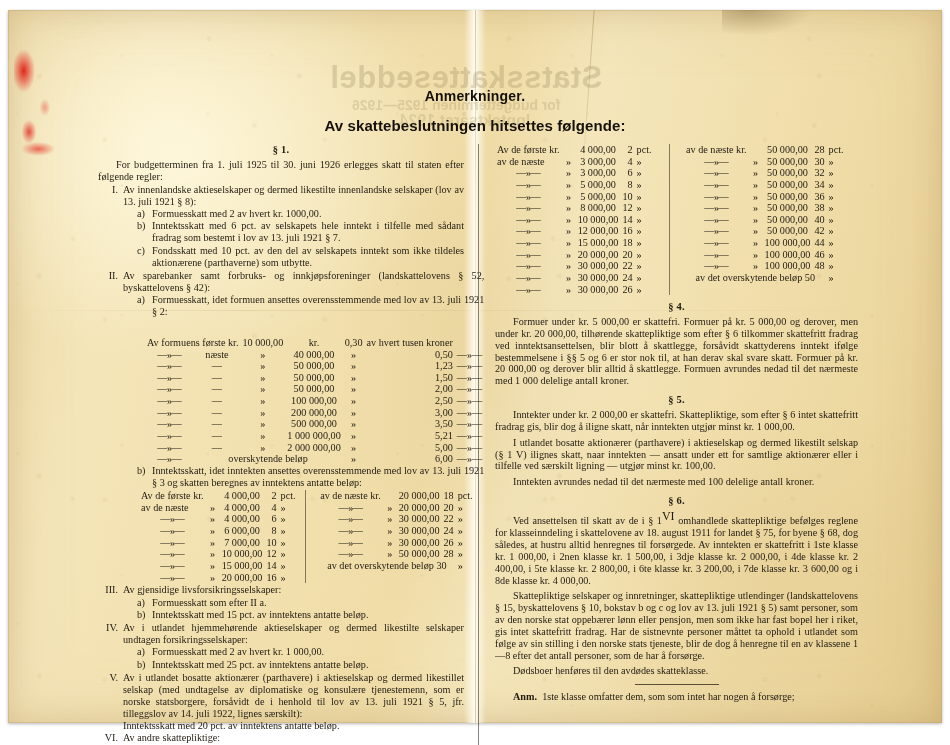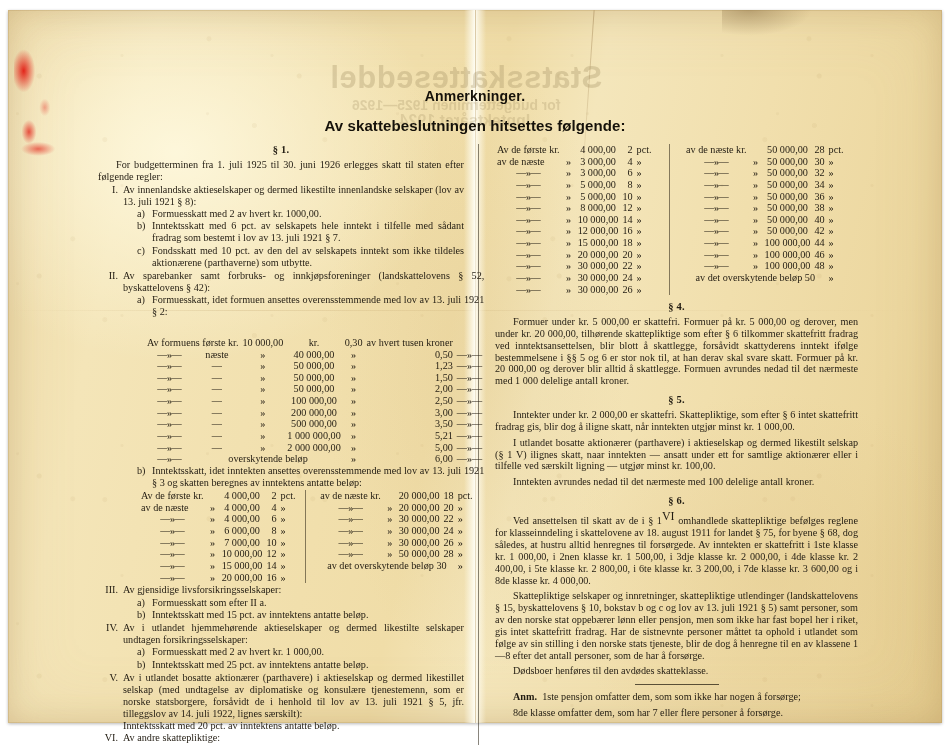--- a/index.html
+++ b/index.html
@@ -721,19 +721,18 @@
 
         <div class="spacer-top"></div>
 
         <div class="secnum">§ 6.</div>
         <p class="body"><span>Ved ansettelsen til skatt av de i § 1</span><span class="sup">VI</span><span> omhandlede skattepliktige befølges reglene for klasseinndeling i skattelovene av 18. august 1911 for landet § 75, for byene § 68, dog således, at hustru alltid henregnes til forsørgede. Av inntekten er skattefritt i 1ste klasse kr. 1 000,00, i 2nen klasse kr. 1 500,00, i 3dje klasse kr. 2 000,00, i 4de klasse kr. 2 400,00, i 5te klasse kr. 2 800,00, i 6te klasse kr. 3 200,00, i 7de klasse kr. 3 600,00 og i 8de klasse kr. 4 000,00.</span></p>
         <p class="body">Skattepliktige selskaper og innretninger, skattepliktige utlendinger (landskattelovens § 15, byskattelovens § 10, bokstav b og c og lov av 13. juli 1921 § 5) samt personer, som av den norske stat oppebærer lønn eller pensjon, men som ikke har fast bopel her i riket, gis intet skattefritt fradrag. Har de sistnevnte personer måttet ta ophold i utlandet som følge av sin stilling i den norske stats tjeneste, blir de dog å henregne til en av klassene 1—8 efter det antall personer, som de har å forsørge.</p>
         <p class="body">Dødsboer henføres til den avdødes skatteklasse.</p>
 
         <div class="hr-short"></div>
 
-        <p class="body"><span class="anm-lead">Anm.</span><span>&nbsp;&nbsp;</span><span>1ste pensjon omfatter dem, som som ikke har nogen å forsørge;</span></p>
-        <p class="body">8de klasse omfatter dem, som har 7 eller flere personer å forsørge.</p>
+        <p class="body"><span class="anm-lead">Anm.</span><span>&nbsp;&nbsp;</span><span>1ste klasse omfatter dem, som som intet har nogen å forsørge;</span></p>
 
       </div>
     </div>
   </div>
 </div>
 
 </body></html>

